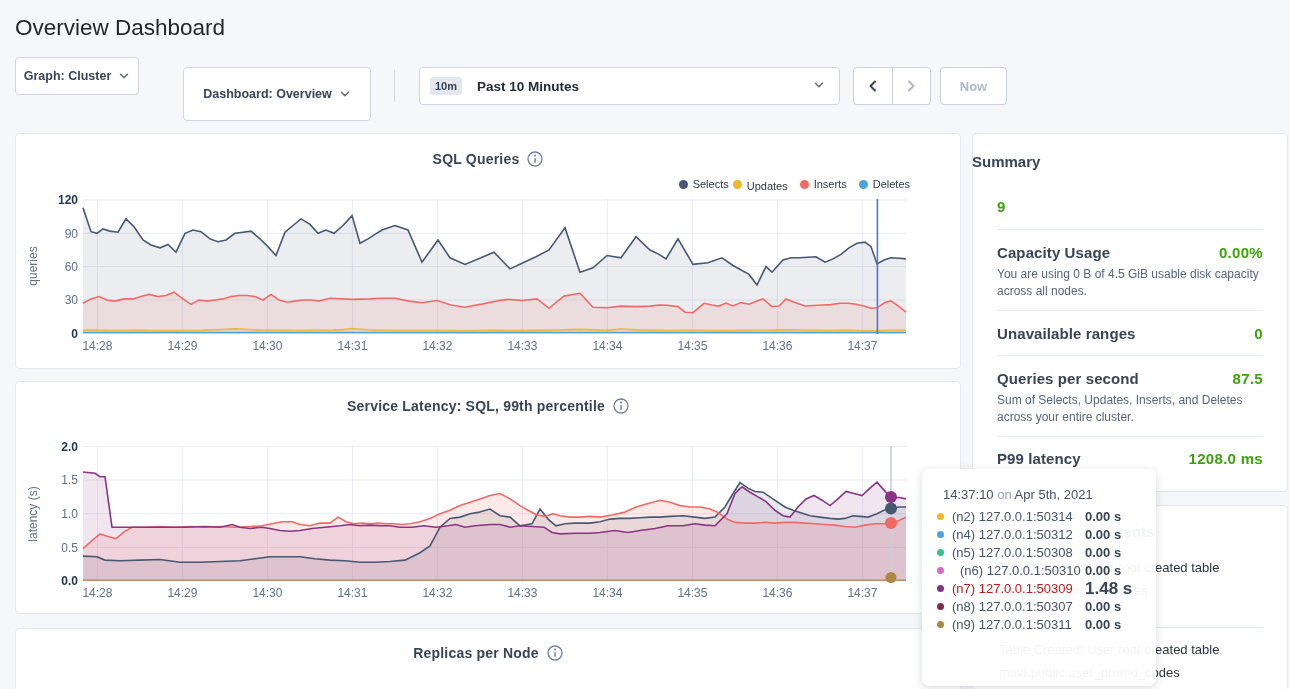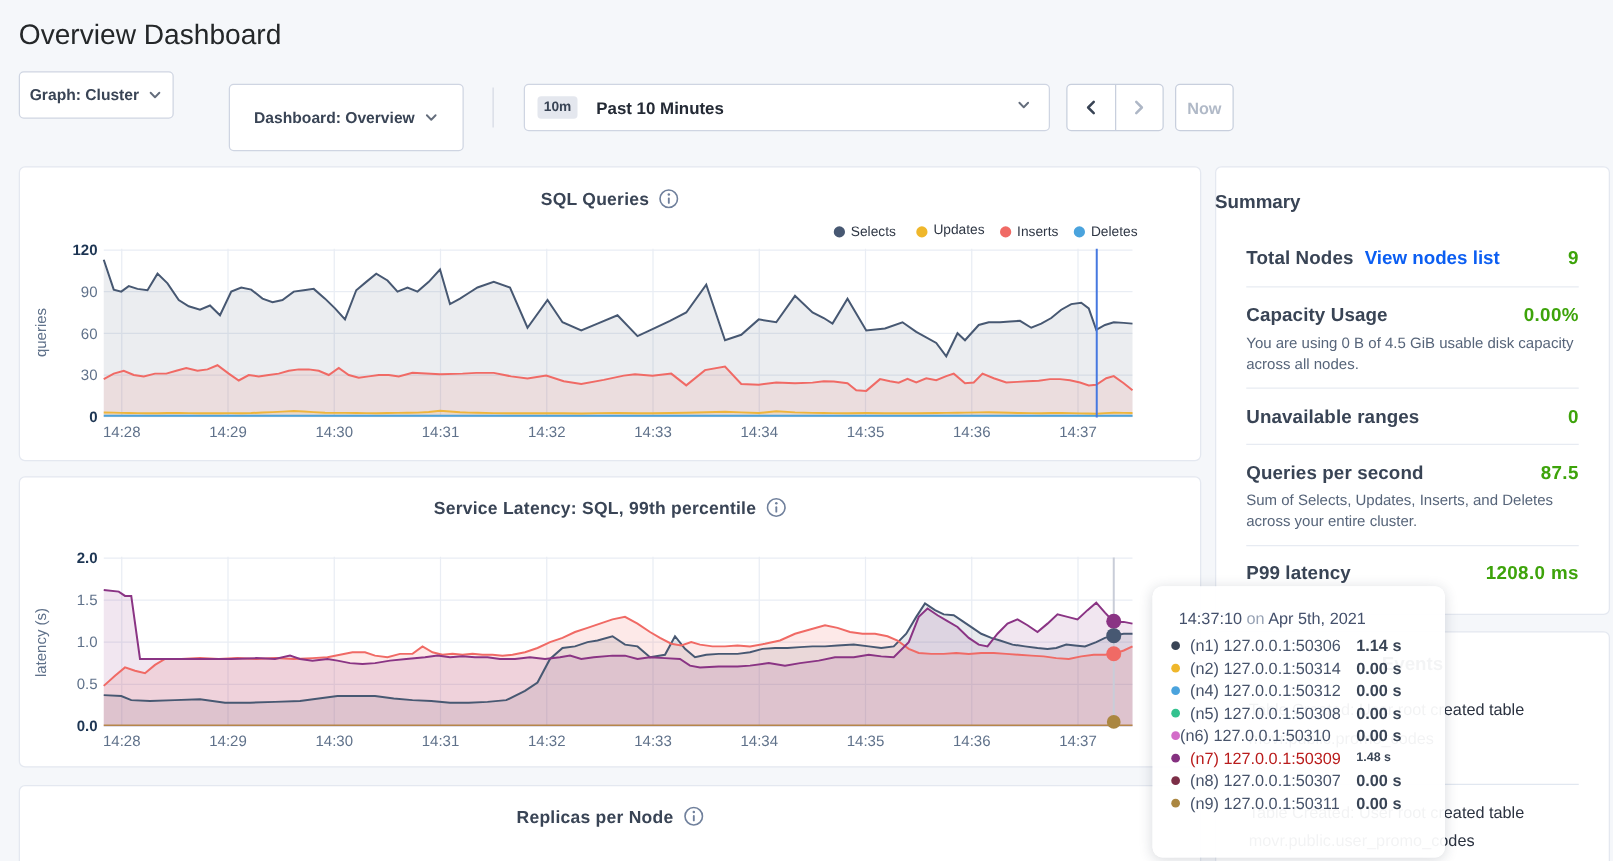--- a/index.html
+++ b/index.html
@@ -34,35 +34,35 @@
       <svg width="14" height="14" viewBox="0 0 14 14">
         <path d="M9 2.5 L4.5 7 L9 11.5" fill="none" stroke="#394455" stroke-width="2" stroke-linecap="round" stroke-linejoin="round"></path>
       </svg>
     </div>
 <div style="flex:1;display:flex;align-items:center;justify-content:center">
       <svg width="14" height="14" viewBox="0 0 14 14">
         <path d="M5 2.5 L9.5 7 L5 11.5" fill="none" stroke="#aeb7c6" stroke-width="2" stroke-linecap="round" stroke-linejoin="round"></path>
       </svg>
     </div>
   </div>
-<div class="btn" style="left:940px;top:67px;width:47px;height:38px;color:#b0b9c7;border-color:#c8cfdd;font-size:13px">Now</div>
+<div class="btn" style="left:940px;top:67px;width:67px;height:38px;color:#b0b9c7;border-color:#c8cfdd;font-size:13px">Now</div>
 <div class="card" style="left:15px;top:133px;width:946px;height:236px"></div>
 <div class="card" style="left:15px;top:381px;width:946px;height:233px"></div>
 <div class="card" style="left:15px;top:628px;width:946px;height:120px"></div>
 <div class="card" style="left:972px;top:133px;width:316px;height:359px"></div>
 <div class="card" style="left:972px;top:505px;width:316px;height:260px"></div>
 <div class="ctitle" style="left:15px;top:151px">SQL Queries<svg width="16" height="16" viewBox="0 0 16 16" style="vertical-align:-3px;margin-left:8px">
       <circle cx="8" cy="8" r="7" fill="none" stroke="#70809c" stroke-width="1.3"></circle>
       <rect x="7.3" y="7" width="1.5" height="5" rx="0.7" fill="#70809c"></rect>
       <circle cx="8.05" cy="4.6" r="1" fill="#70809c"></circle>
     </svg></div>
 <div class="abs" style="left:15px;top:178px;width:895px;text-align:right;font-size:11px;color:#2f3745"><span style="display:inline-flex;align-items:center;margin-left:12px">
       <span style="width:9px;height:9px;border-radius:50%;background:#475872;margin-right:5px"></span>
       <span>Selects</span>
-    </span><span style="display:inline-flex;align-items:flex-end;margin-left:16px">
+    </span><span style="display:inline-flex;align-items:flex-start;margin-left:4px">
       <span style="width:9px;height:9px;border-radius:50%;background:#efb72b;margin-right:5px"></span>
       <span>Updates</span>
     </span><span style="display:inline-flex;align-items:center;margin-left:12px">
       <span style="width:9px;height:9px;border-radius:50%;background:#f06a65;margin-right:5px"></span>
       <span>Inserts</span>
     </span><span style="display:inline-flex;align-items:center;margin-left:12px">
       <span style="width:9px;height:9px;border-radius:50%;background:#4aa3dd;margin-right:5px"></span>
       <span>Deletes</span>
     </span></div>
 <div class="abs" style="left:15px;top:133px;width:946px;height:236px">
@@ -160,21 +160,20 @@
       <text x="37" y="514" text-anchor="middle" font-family="Liberation Sans, sans-serif" font-size="12" fill="#5f718a" transform="rotate(-90 37 514)">latency (s)</text>
     </svg>
   </div>
 <div class="ctitle" style="left:15px;top:645px">Replicas per Node<svg width="16" height="16" viewBox="0 0 16 16" style="vertical-align:-3px;margin-left:8px">
       <circle cx="8" cy="8" r="7" fill="none" stroke="#70809c" stroke-width="1.3"></circle>
       <rect x="7.3" y="7" width="1.5" height="5" rx="0.7" fill="#70809c"></rect>
       <circle cx="8.05" cy="4.6" r="1" fill="#70809c"></circle>
     </svg></div>
 <div class="abs" style="left:972px;top:153px;width:300px;text-align:left;font-size:15px;font-weight:bold;color:#394455">Summary</div>
 <div class="srow" style="top:198px">
-    <span><span class="slabel">Total Nodes</span>&nbsp;&nbsp;<span style="color:#0b5ef2;font-weight:bold;font-size:15px">View nodes list</span></span>
     <span class="sval">9</span>
   </div>
 <div class="sep" style="top:229px"></div>
 <div class="srow" style="top:244px">
     <span class="slabel">Capacity Usage</span>
     <span class="sval">0.00%</span>
   </div>
 <div class="snote" style="top:266px">You are using 0 B of 4.5 GiB usable disk capacity across all nodes.</div>
 <div class="sep" style="top:310px"></div>
 <div class="srow" style="top:325px">
@@ -193,48 +192,43 @@
     <span class="sval">1208.0 ms</span>
   </div>
 <div class="abs" style="left:972px;top:523px;width:316px;text-align:center;font-size:15px;font-weight:bold;color:#394455">Events</div>
 <div class="abs" style="left:999px;top:556px;width:270px;font-size:13px;color:#2b3240;line-height:23px">Table Created: User root created table movr.public.promo_codes</div>
 <div class="abs" style="left:997px;top:627px;width:266px;height:1px;background:#e1e7f0"></div>
 <div class="abs" style="left:999px;top:638px;width:270px;font-size:13px;color:#2b3240;line-height:23px">Table Created: User root created table movr.public.user_promo_codes</div>
 <div class="abs" style="left:922px;top:469px;width:234px;height:217px;background:rgba(255,255,255,0.94);border-radius:8px;box-shadow:0 2px 10px rgba(40,50,70,0.18)">
 <div style="position:absolute;left:21px;top:18px;font-size:13px;color:#44506b">14:37:10 <span style="color:#98a3b5">on</span> Apr 5th, 2021</div>
 <div style="position:absolute;left:0;top:38.5px;width:234px">
       <div style="display:flex;align-items:center;height:18.06px">
-        <span style="width:7px;height:7px;border-radius:50%;background:#394455;margin-left:15px"></span>
-        <span style="margin-left:8px;font-size:13px;color:#47536a">(n1) 127.0.0.1:50306</span>
-        <span style="position:absolute;left:163px;font-size:13px;font-weight:bold;color:#394455">1.14 s</span>
-      </div>
-      <div style="display:flex;align-items:center;height:18.06px">
         <span style="width:7px;height:7px;border-radius:50%;background:#efb72b;margin-left:15px"></span>
         <span style="margin-left:8px;font-size:13px;color:#47536a">(n2) 127.0.0.1:50314</span>
         <span style="position:absolute;left:163px;font-size:13px;font-weight:bold;color:#394455">0.00 s</span>
       </div>
       <div style="display:flex;align-items:center;height:18.06px">
         <span style="width:7px;height:7px;border-radius:50%;background:#4aa3dd;margin-left:15px"></span>
         <span style="margin-left:8px;font-size:13px;color:#47536a">(n4) 127.0.0.1:50312</span>
         <span style="position:absolute;left:163px;font-size:13px;font-weight:bold;color:#394455">0.00 s</span>
       </div>
       <div style="display:flex;align-items:center;height:18.06px">
         <span style="width:7px;height:7px;border-radius:50%;background:#34c28f;margin-left:15px"></span>
         <span style="margin-left:8px;font-size:13px;color:#47536a">(n5) 127.0.0.1:50308</span>
         <span style="position:absolute;left:163px;font-size:13px;font-weight:bold;color:#394455">0.00 s</span>
       </div>
       <div style="display:flex;align-items:center;height:18.06px">
         <span style="width:7px;height:7px;border-radius:50%;background:#d36cc8;margin-left:15px"></span>
-        <span style="margin-left:0;font-size:13px;color:#47536a">(n6) 127.0.0.1:50310</span>
+        <span style="margin-left:16px;font-size:13px;color:#47536a">(n6) 127.0.0.1:50310</span>
         <span style="position:absolute;left:163px;font-size:13px;font-weight:bold;color:#394455">0.00 s</span>
       </div>
       <div style="display:flex;align-items:center;height:18.06px">
         <span style="width:7px;height:7px;border-radius:50%;background:#853180;margin-left:15px"></span>
         <span style="margin-left:8px;font-size:13px;color:#b91c1c">(n7) 127.0.0.1:50309</span>
-        <span style="position:absolute;left:163px;font-size:10px;font-weight:bold;color:#394455">1.48 s</span>
+        <span style="position:absolute;left:163px;font-size:17px;font-weight:bold;color:#394455">1.48 s</span>
       </div>
       <div style="display:flex;align-items:center;height:18.06px">
         <span style="width:7px;height:7px;border-radius:50%;background:#7c2e47;margin-left:15px"></span>
         <span style="margin-left:8px;font-size:13px;color:#47536a">(n8) 127.0.0.1:50307</span>
         <span style="position:absolute;left:163px;font-size:13px;font-weight:bold;color:#394455">0.00 s</span>
       </div>
       <div style="display:flex;align-items:center;height:18.06px">
         <span style="width:7px;height:7px;border-radius:50%;background:#ab8741;margin-left:15px"></span>
         <span style="margin-left:8px;font-size:13px;color:#47536a">(n9) 127.0.0.1:50311</span>
         <span style="position:absolute;left:163px;font-size:13px;font-weight:bold;color:#394455">0.00 s</span>

